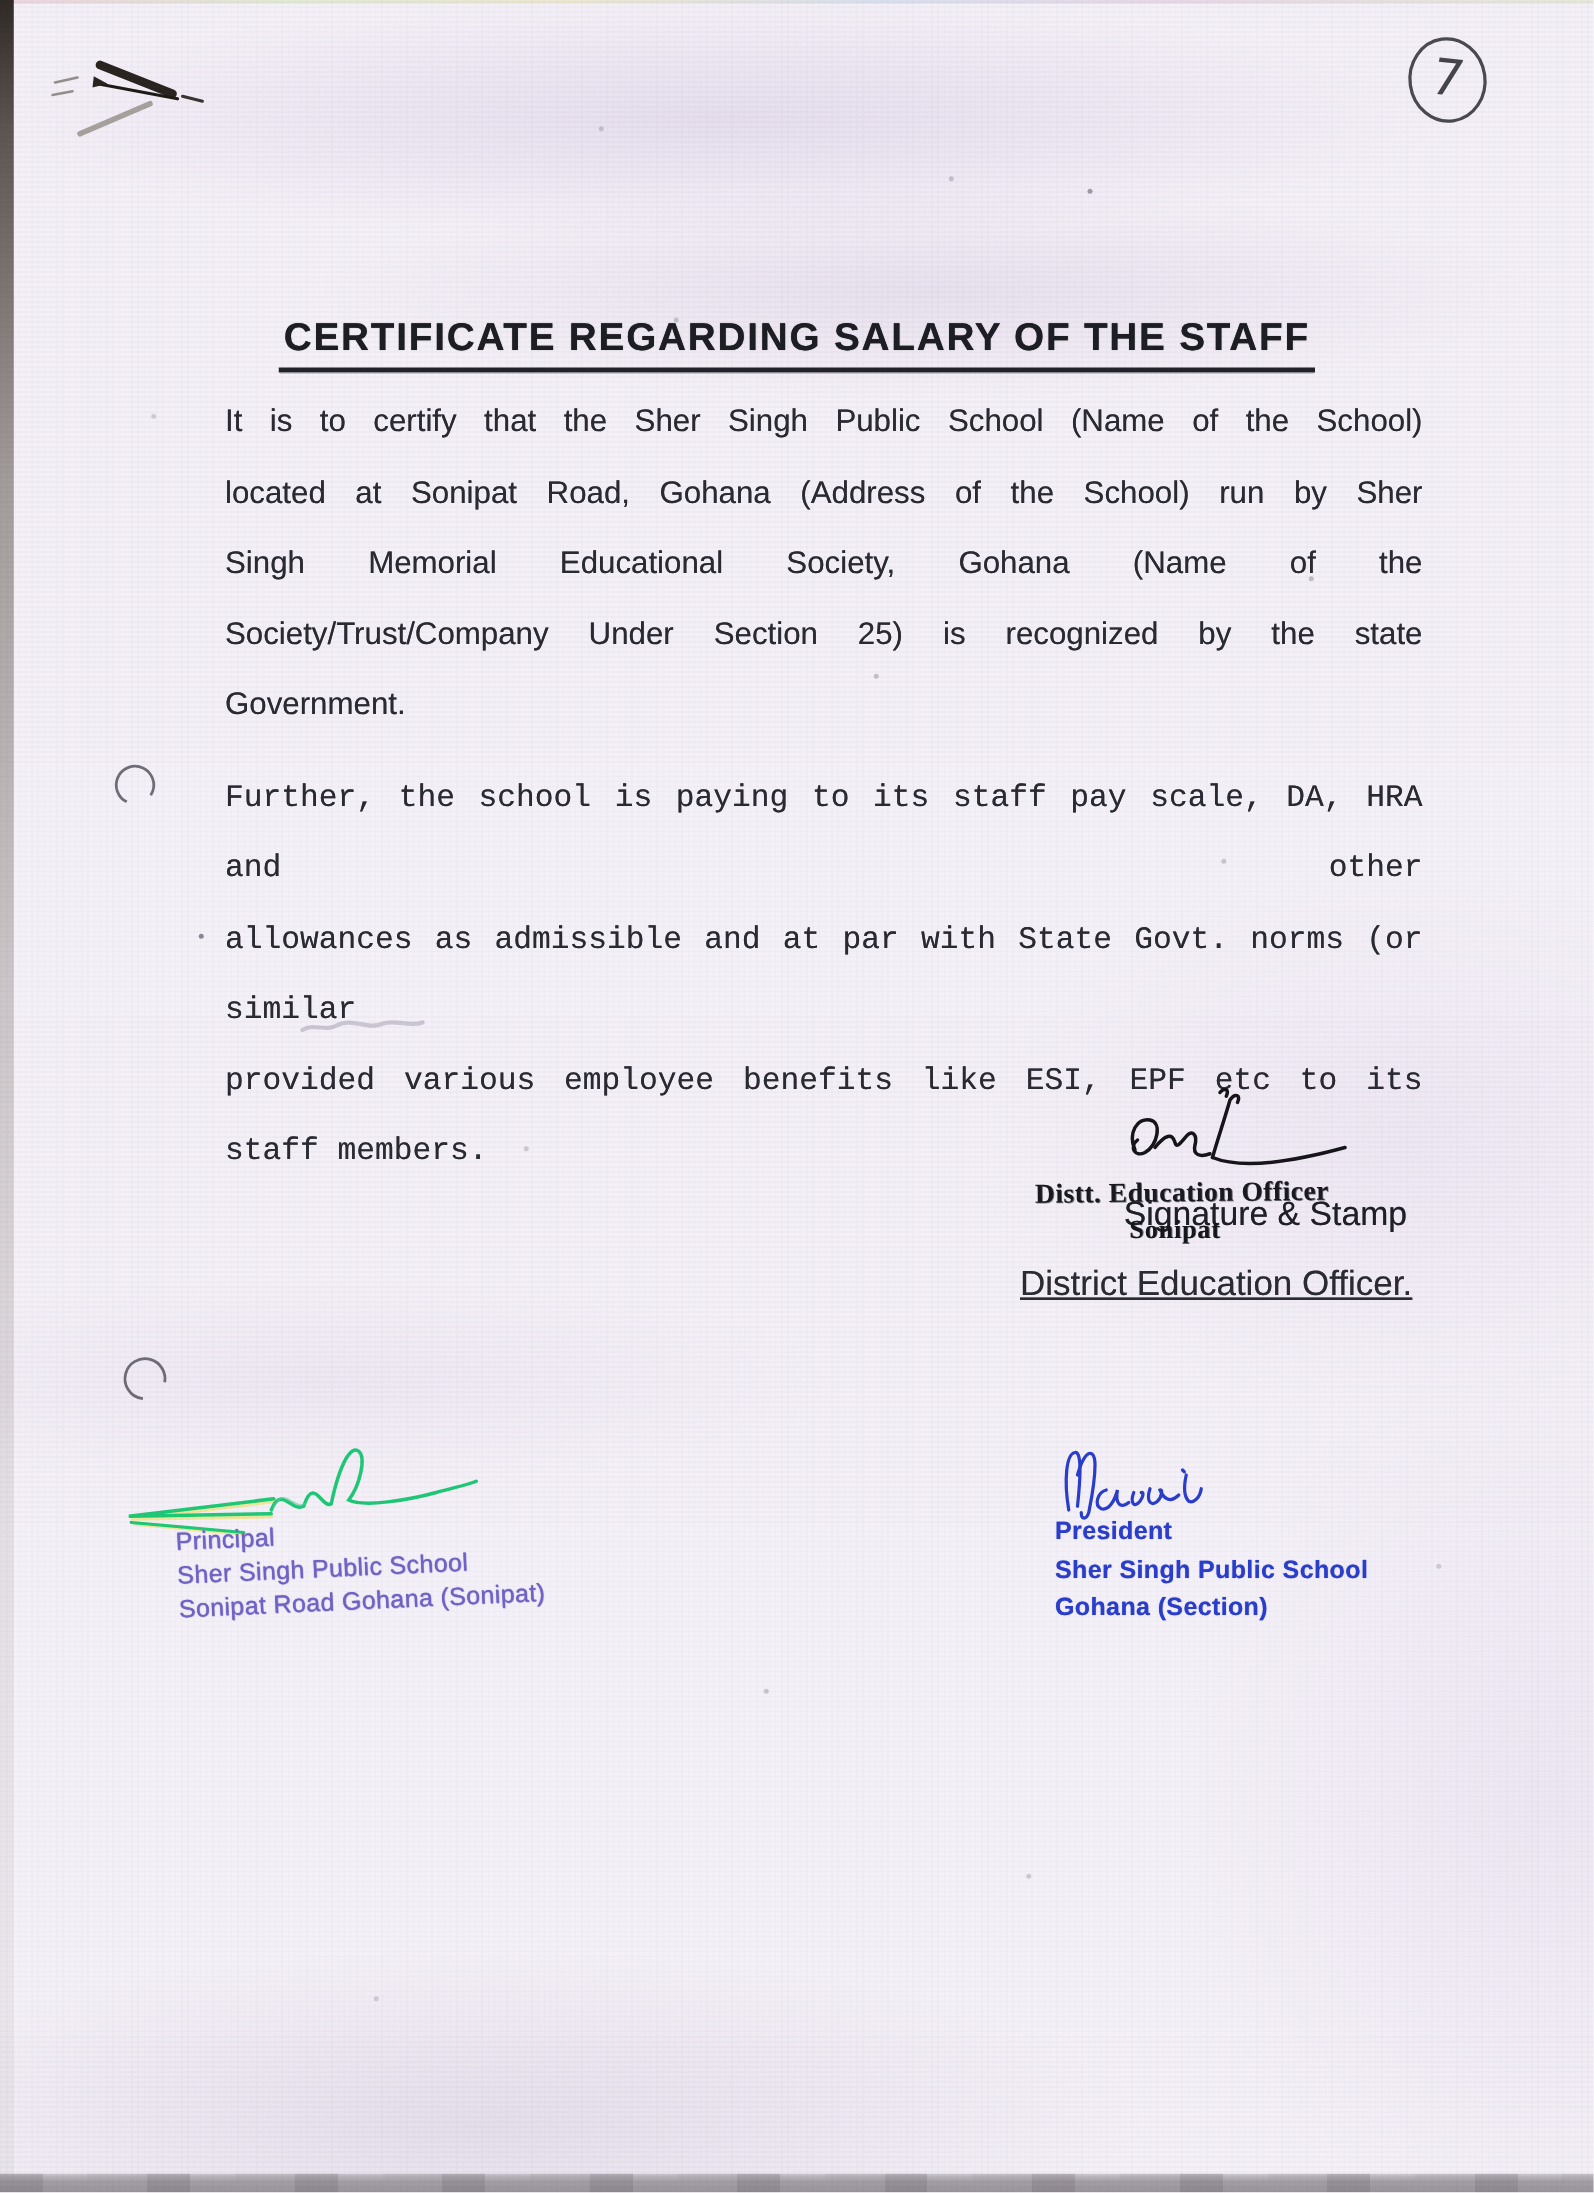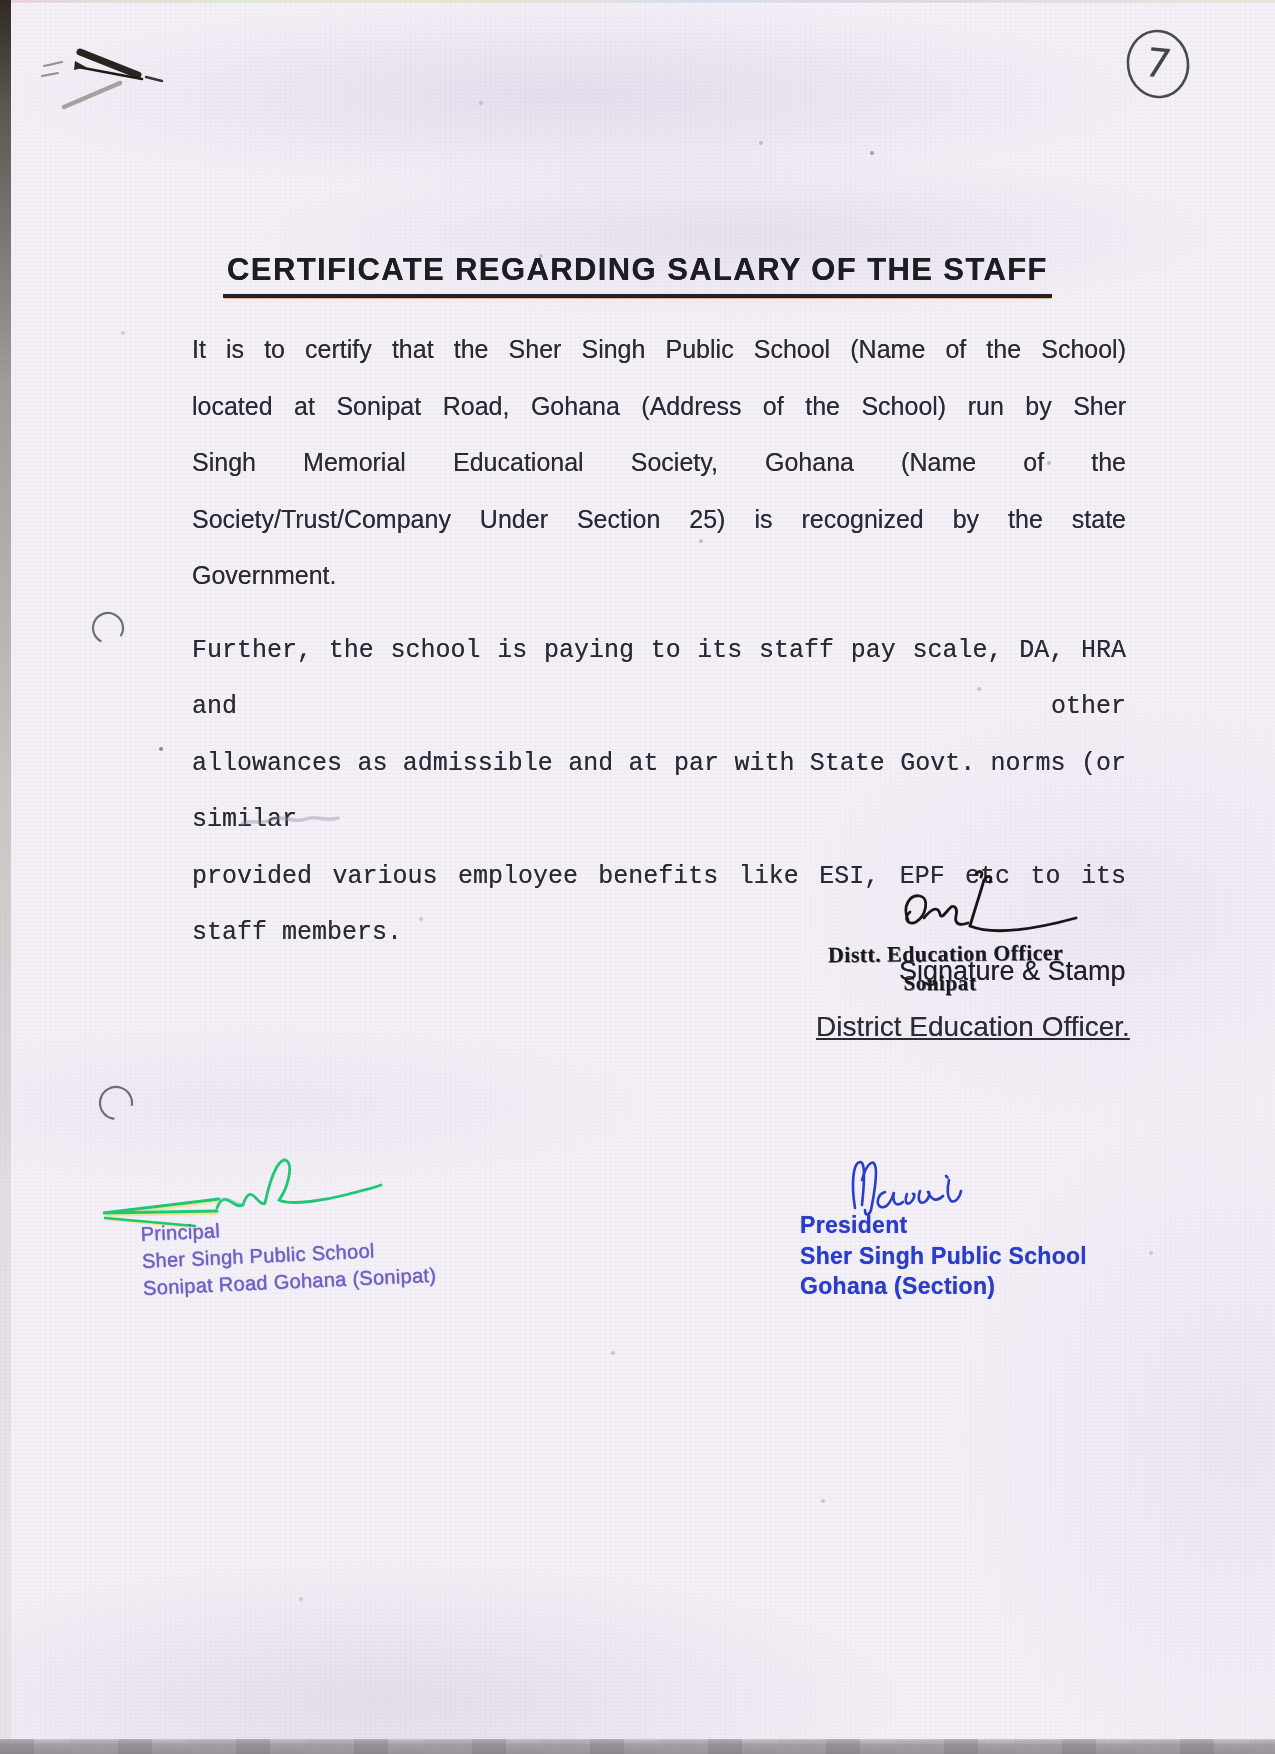--- a/index.html
+++ b/index.html
@@ -43,21 +43,21 @@
   .title span{
     display:inline-block;padding:0 4px 6px 4px;
     border-bottom:4px solid #22222a;
     box-shadow:0 2px 0 -1px rgba(190,110,40,.45);
     margin-top:46px;
   }
 
   
   .body-text{position:absolute;left:180px;top:309px;width:958px;
     font-size:25px;line-height:56.5px;color:#2a2a33;text-shadow:0 0 .5px rgba(42,42,55,.7);}
-  .para{margin:12px;}
+  .para{margin:0;}
   .para + .para{margin-top:19px;font-family:Liberation Mono, monospace;}
   .jline{text-align:justify;text-align-last:justify;}
   .jline.last{text-align-last:left;}
 
   
   .deo-sign{left:880px;top:868px;width:198px;height:80px;}
   .deo-stamp-1{left:828px;top:941px;font-family:"Liberation Serif",serif;font-weight:700;
     font-size:22px;letter-spacing:.4px;color:#191920;transform:rotate(-.6deg);
     text-shadow:.7px .6px 0 rgba(25,25,32,.55);}
   .deo-caption{left:899px;top:956px;font-size:27px;color:#1f1f27;text-shadow:0 0 .5px rgba(31,31,39,.7);}
@@ -67,21 +67,21 @@
   .deo-designation{left:816px;top:1011px;font-size:28px;color:#2b2b34;text-shadow:0 0 .5px rgba(43,43,52,.6);text-decoration:underline;}
 
   
   .principal-sign{left:95px;top:1148px;width:292px;height:86px;}
   .principal-stamp{left:140px;top:1221px;transform:rotate(-2.6deg);transform-origin:left top;
     font-size:20px;line-height:27px;letter-spacing:.3px;color:#6f63c5;
     text-shadow:0 0 .9px rgba(111,99,197,.9), .5px .5px 0 rgba(111,99,197,.45);}
 
   
   .president-sign{left:843px;top:1150px;width:140px;height:70px;}
-  .president-stamp{left:800px;top:1210px;font-size:23px;line-height:30.5px;font-weight:700;
+  .president-stamp{left:844px;top:1210px;font-size:20px;line-height:30.5px;font-weight:700;
     letter-spacing:.3px;color:#2a3ecb;text-shadow:0 0 .7px rgba(42,62,203,.8);}
 
   
   .page-circle{left:1122px;top:26px;width:74px;height:78px;}
   .page-circle .digit{position:absolute;left:23px;top:14px;font-family:"DejaVu Sans",sans-serif;
     font-size:40px;color:#45454c;transform:rotate(6deg) skewX(-6deg);}
 
   .specks{position:absolute;left:0;top:0;width:2px;height:2px;border-radius:50%;
     background:rgba(70,65,90,.0);
     box-shadow:

